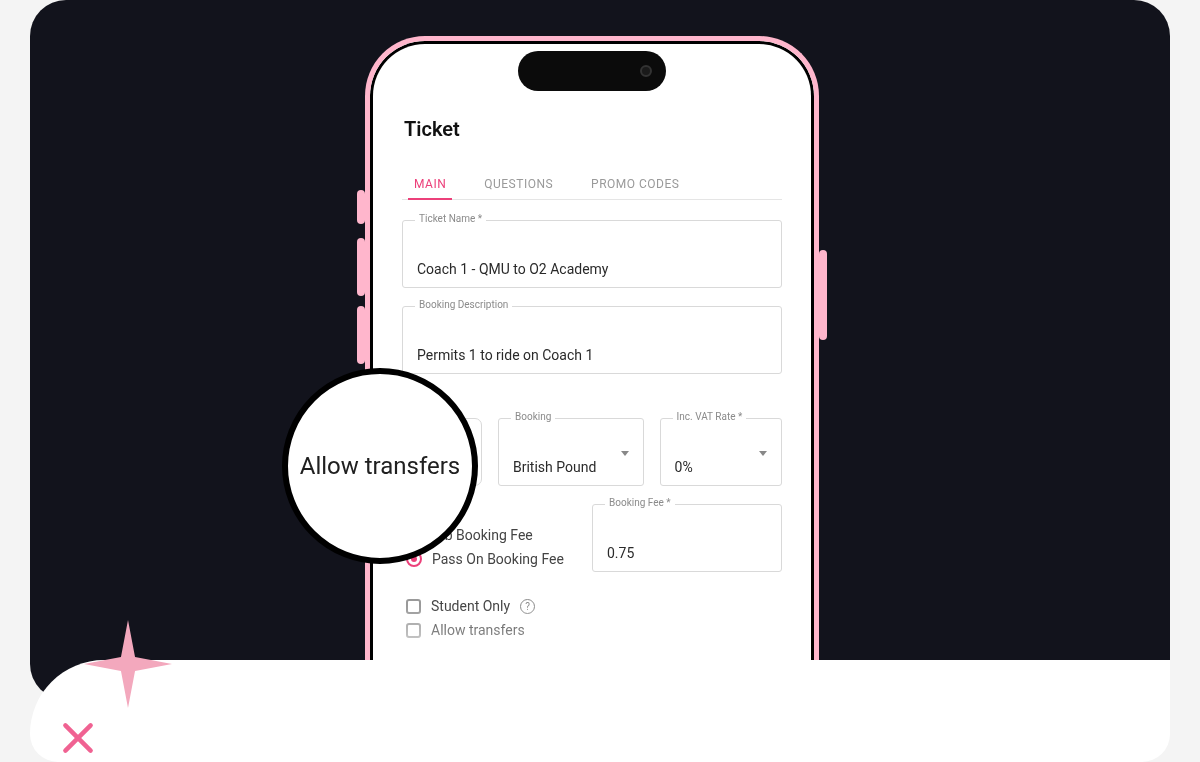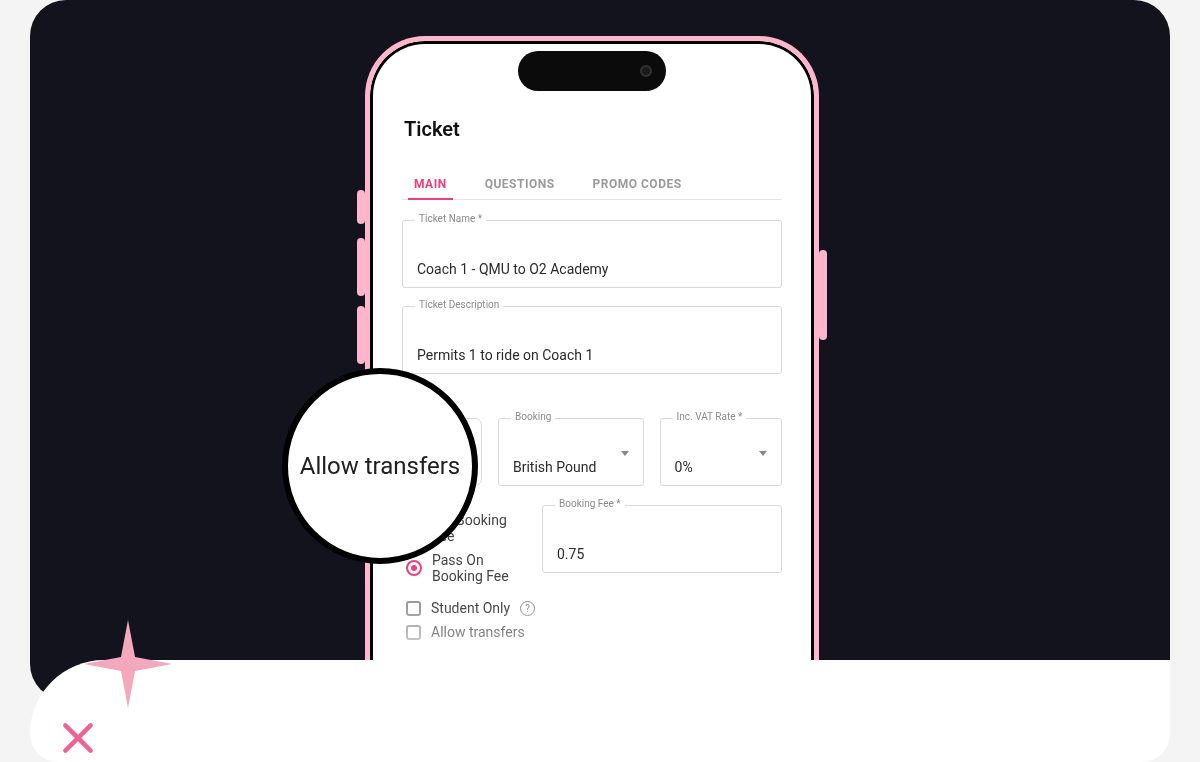--- a/index.html
+++ b/index.html
@@ -125,21 +125,21 @@
   .tabs {
     display: flex;
     gap: 30px;
     border-bottom: 1px solid #e5e5e5;
     margin-bottom: 20px;
     padding-left: 8px;
   }
   .tab {
     font-size: 12px;
     letter-spacing: 0.5px;
-    font-weight: 700;
+    font-weight: 400;
     color: #9a9a9a;
     padding: 8px 4px;
     cursor: pointer;
     position: relative;
   }
   .tab.active {
     color: #ec407a;
   }
   .tab.active::after {
     content: "";
@@ -224,21 +224,21 @@
     width: 15px; height: 15px; border: 1.5px solid #8a8a8a; border-radius: 50%;
     font-size: 10px; line-height: 13px; text-align: center; color: #8a8a8a; flex:none;
   }
 
   .booking-row {
     display: flex;
     align-items: center;
     gap: 24px;
   }
   .booking-row .left-col { flex: 1; }
-  .booking-row .fee-field { width: 240px; flex:none; }
+  .booking-row .fee-field { width: 190px; flex:none; }
 
   
   .phone-fade {
     position: absolute;
     left: 0; right: 0; bottom: 0;
     height: 120px;
     background: linear-gradient(to bottom, rgba(255,255,255,0) 0%, rgba(255,255,255,0.9) 60%, #ffffff 100%);
     pointer-events: none;
   }
   .ghost-nextfield {
@@ -295,21 +295,21 @@
         <div class="tab">QUESTIONS</div>
         <div class="tab">PROMO CODES</div>
       </div>
 
       <div class="field">
         <span class="float-label">Ticket Name *</span>
         <div class="value">Coach 1 - QMU to O2 Academy</div>
       </div>
 
       <div class="field">
-        <span class="float-label">Ticket Description</span>
+        <span class="float-label">Booking Description</span>
         <div class="value">Permits 1 to ride on Coach 1</div>
       </div>
 
       <div style="height:26px"></div>
 
       <div class="row-2">
         <div class="ghost-qty">
           <div class="stepper"></div>
         </div>
         <div class="field select">

